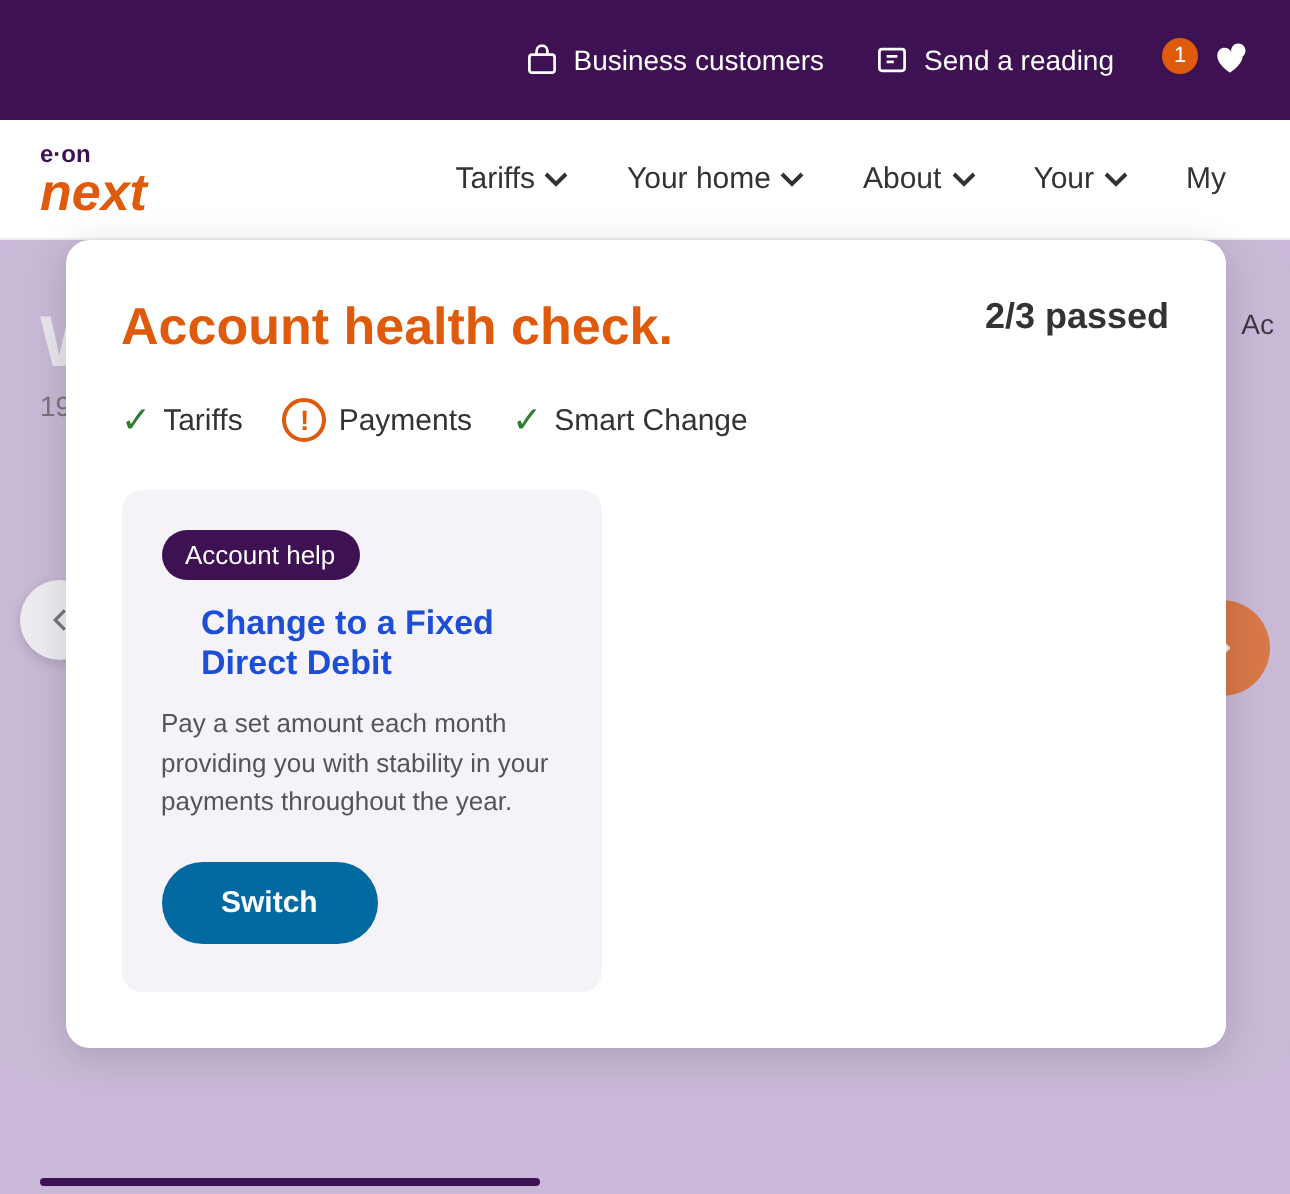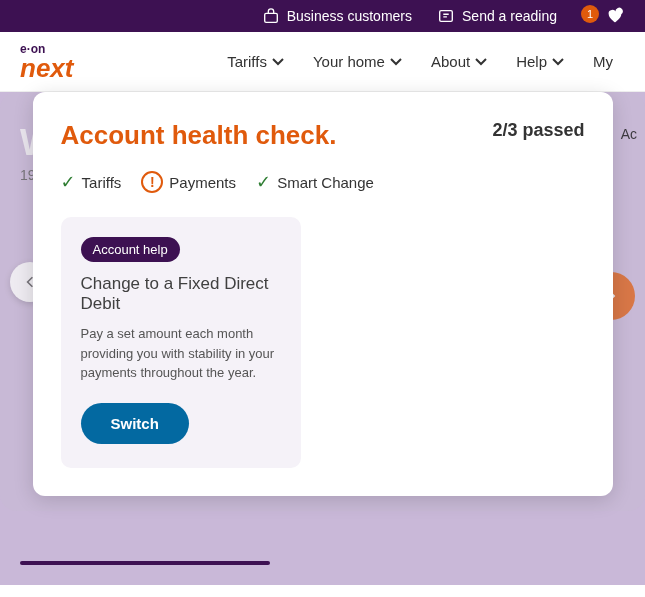--- a/index.html
+++ b/index.html
@@ -7,21 +7,21 @@
       font-family: Arial, sans-serif;
       width: 645px;
       height: 597px;
       overflow: hidden;
       position: relative;
     }
 
     
     .top-bar {
       background: #3d1152;
-      height: 32px;
+      height: 60px;
       display: flex;
       align-items: center;
       justify-content: flex-end;
       padding: 0 20px;
       gap: 24px;
     }
     .top-bar-item {
       color: white;
       font-size: 14px;
       display: flex;
@@ -282,23 +282,24 @@
       color: white;
       font-size: 13px;
       padding: 5px 12px;
       border-radius: 20px;
       display: inline-block;
       margin-bottom: 12px;
     }
 
     .card-title {
       font-size: 17px;
-      font-weight: normal;
-      color: #404040;
+      font-weight: bold;
+      color: #1d4ed8;
       margin-bottom: 10px;
+      margin-left: 20px;
     }
 
     .card-desc {
       font-size: 13px;
       color: #555;
       line-height: 1.5;
       margin-bottom: 20px;
     }
 
     .switch-btn {
@@ -362,21 +363,21 @@
           <path d="M2 4l5 5 5-5"></path>
         </svg>
     </div>
     <div class="nav-item">
       <span>About</span>
       <svg viewBox="0 0 14 14" fill="none" stroke="#333" stroke-width="2">
           <path d="M2 4l5 5 5-5"></path>
         </svg>
     </div>
     <div class="nav-item">
-      <span>Help</span>
+      <span>Your</span>
       <svg viewBox="0 0 14 14" fill="none" stroke="#333" stroke-width="2">
           <path d="M2 4l5 5 5-5"></path>
         </svg>
     </div>
     <div class="nav-my">
       <span>My</span>
     </div>
   </div>
 </div>
 

